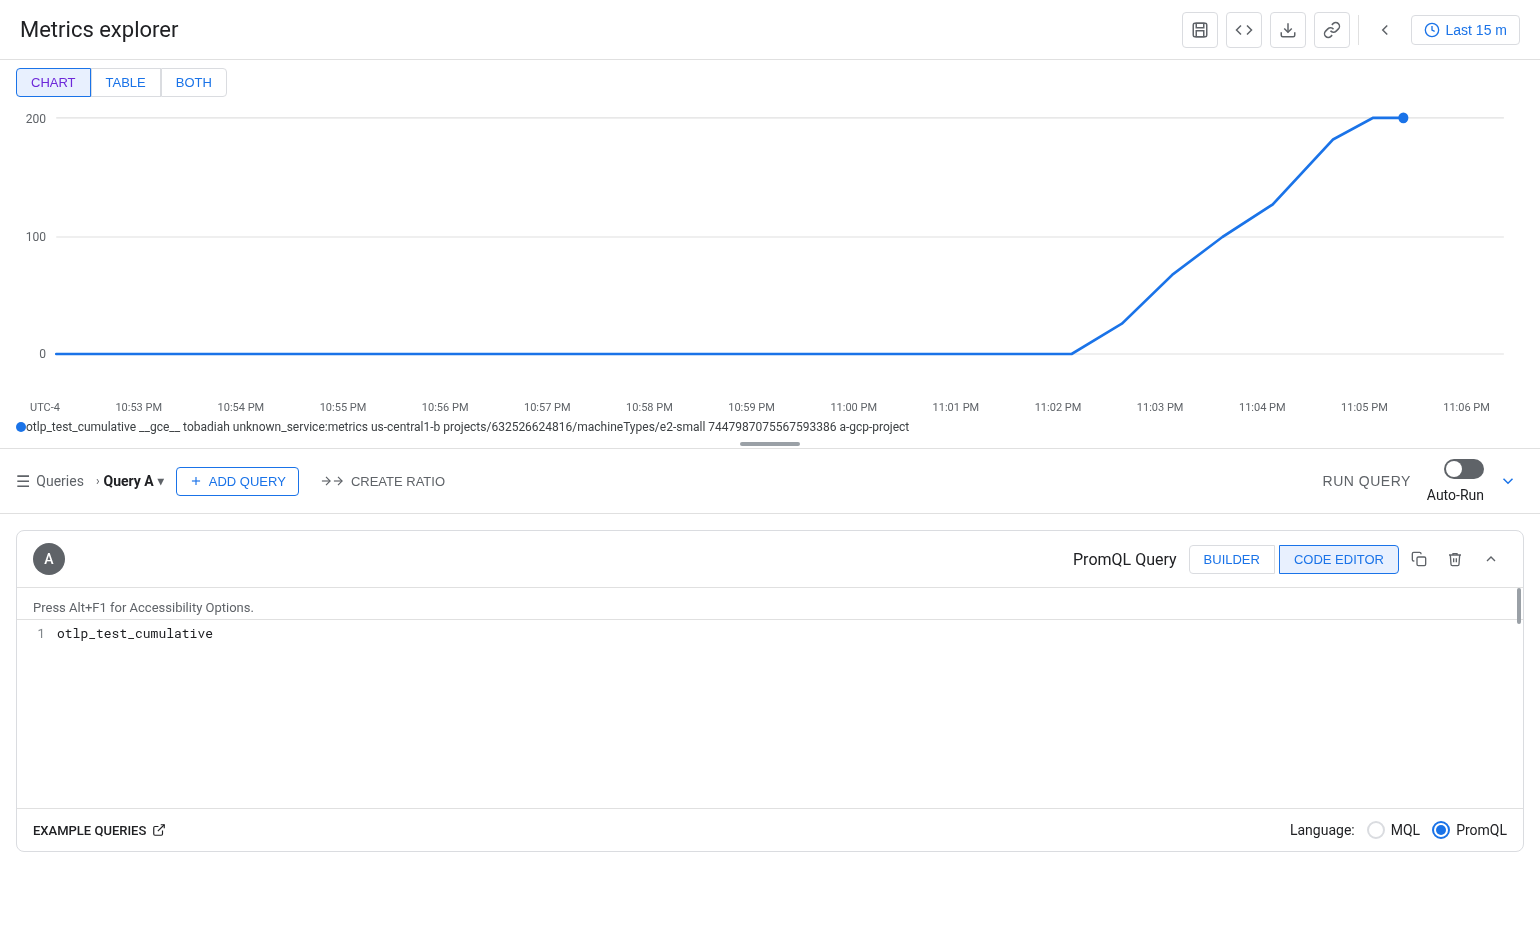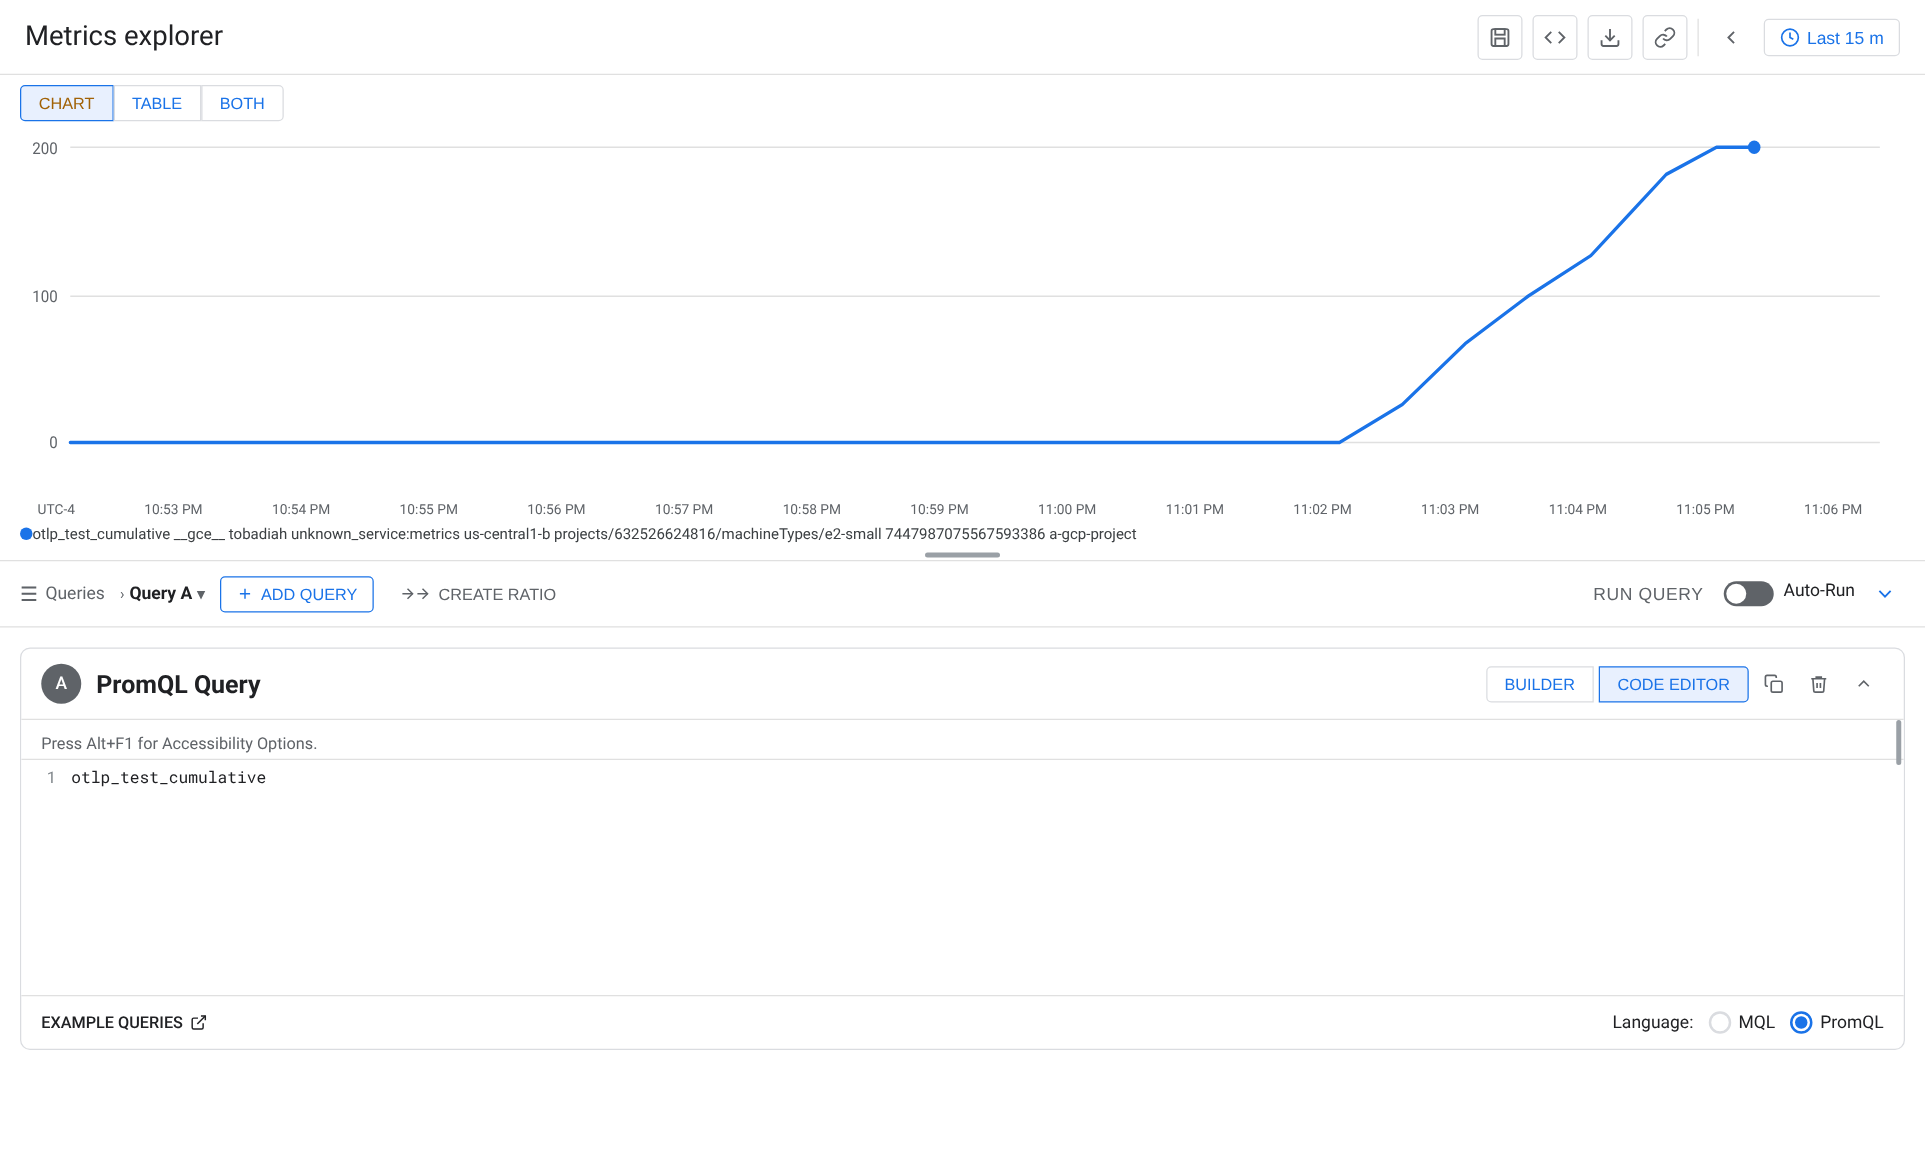--- a/index.html
+++ b/index.html
@@ -82,21 +82,21 @@
       border: 1px solid #dadce0;
       cursor: pointer;
       background: #fff;
       color: #1a73e8;
     }
     .chart-tab:first-child { border-radius: 4px 0 0 4px; }
     .chart-tab:last-child { border-radius: 0 4px 4px 0; }
     .chart-tab.active {
       background: #e8f0fe;
       border-color: #1a73e8;
-      color: #a16207;
+      color: #6d28d9;
     }
 
     
     .chart-area {
       position: relative;
       padding: 10px 16px 0;
       height: 300px;
     }
     .chart-svg {
       width: 100%;
@@ -206,22 +206,23 @@
       border: none;
       background: #fff;
       color: #5f6368;
       font-size: 14px;
       font-weight: 500;
       cursor: pointer;
       letter-spacing: 0.5px;
     }
     .toggle-container {
       display: flex;
-      align-items: flex-start;
+      align-items: flex-end;
       gap: 8px;
+      flex-direction: column;
     }
     .toggle-track {
       width: 40px;
       height: 20px;
       background: #5f6368;
       border-radius: 10px;
       position: relative;
       cursor: pointer;
     }
     .toggle-thumb {
@@ -269,23 +270,24 @@
       background: #5f6368;
       color: #fff;
       display: flex;
       align-items: center;
       justify-content: center;
       font-size: 14px;
       font-weight: 500;
       flex-shrink: 0;
     }
     .query-title {
-      font-size: 20px;
-      font-weight: 700;
+      font-size: 16px;
+      font-weight: 400;
       flex: 1;
+      text-align: right;
     }
     .query-header-actions {
       display: flex;
       align-items: center;
       gap: 4px;
     }
     .builder-btn {
       padding: 6px 14px;
       border: 1px solid #dadce0;
       border-radius: 4px 0 0 4px;

